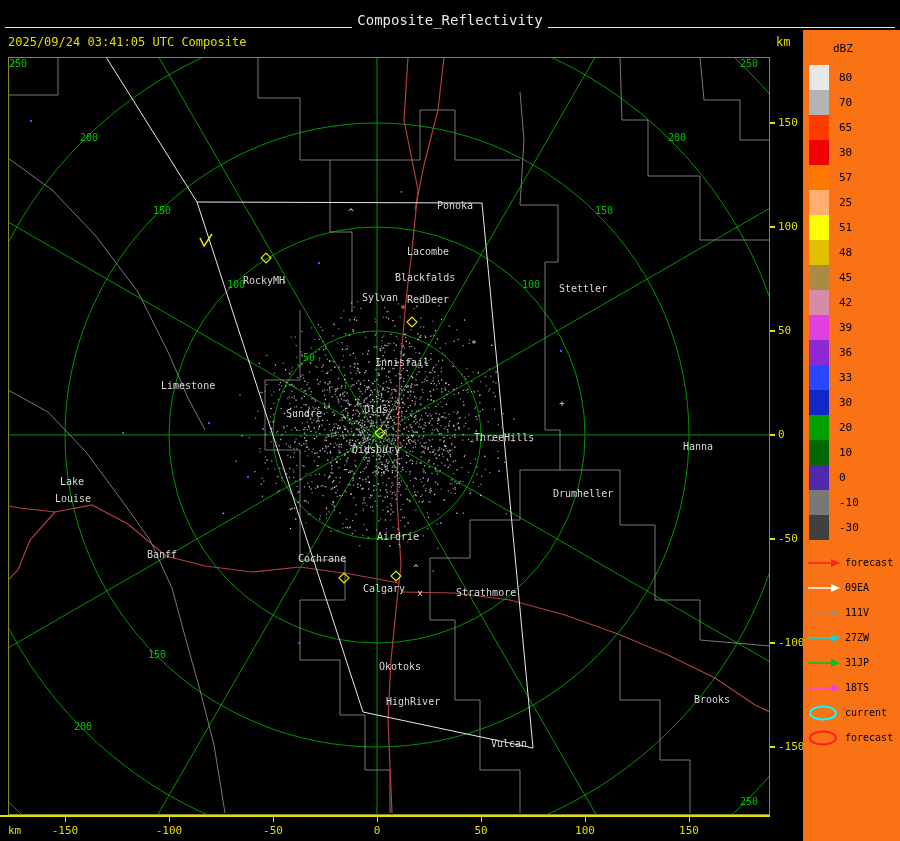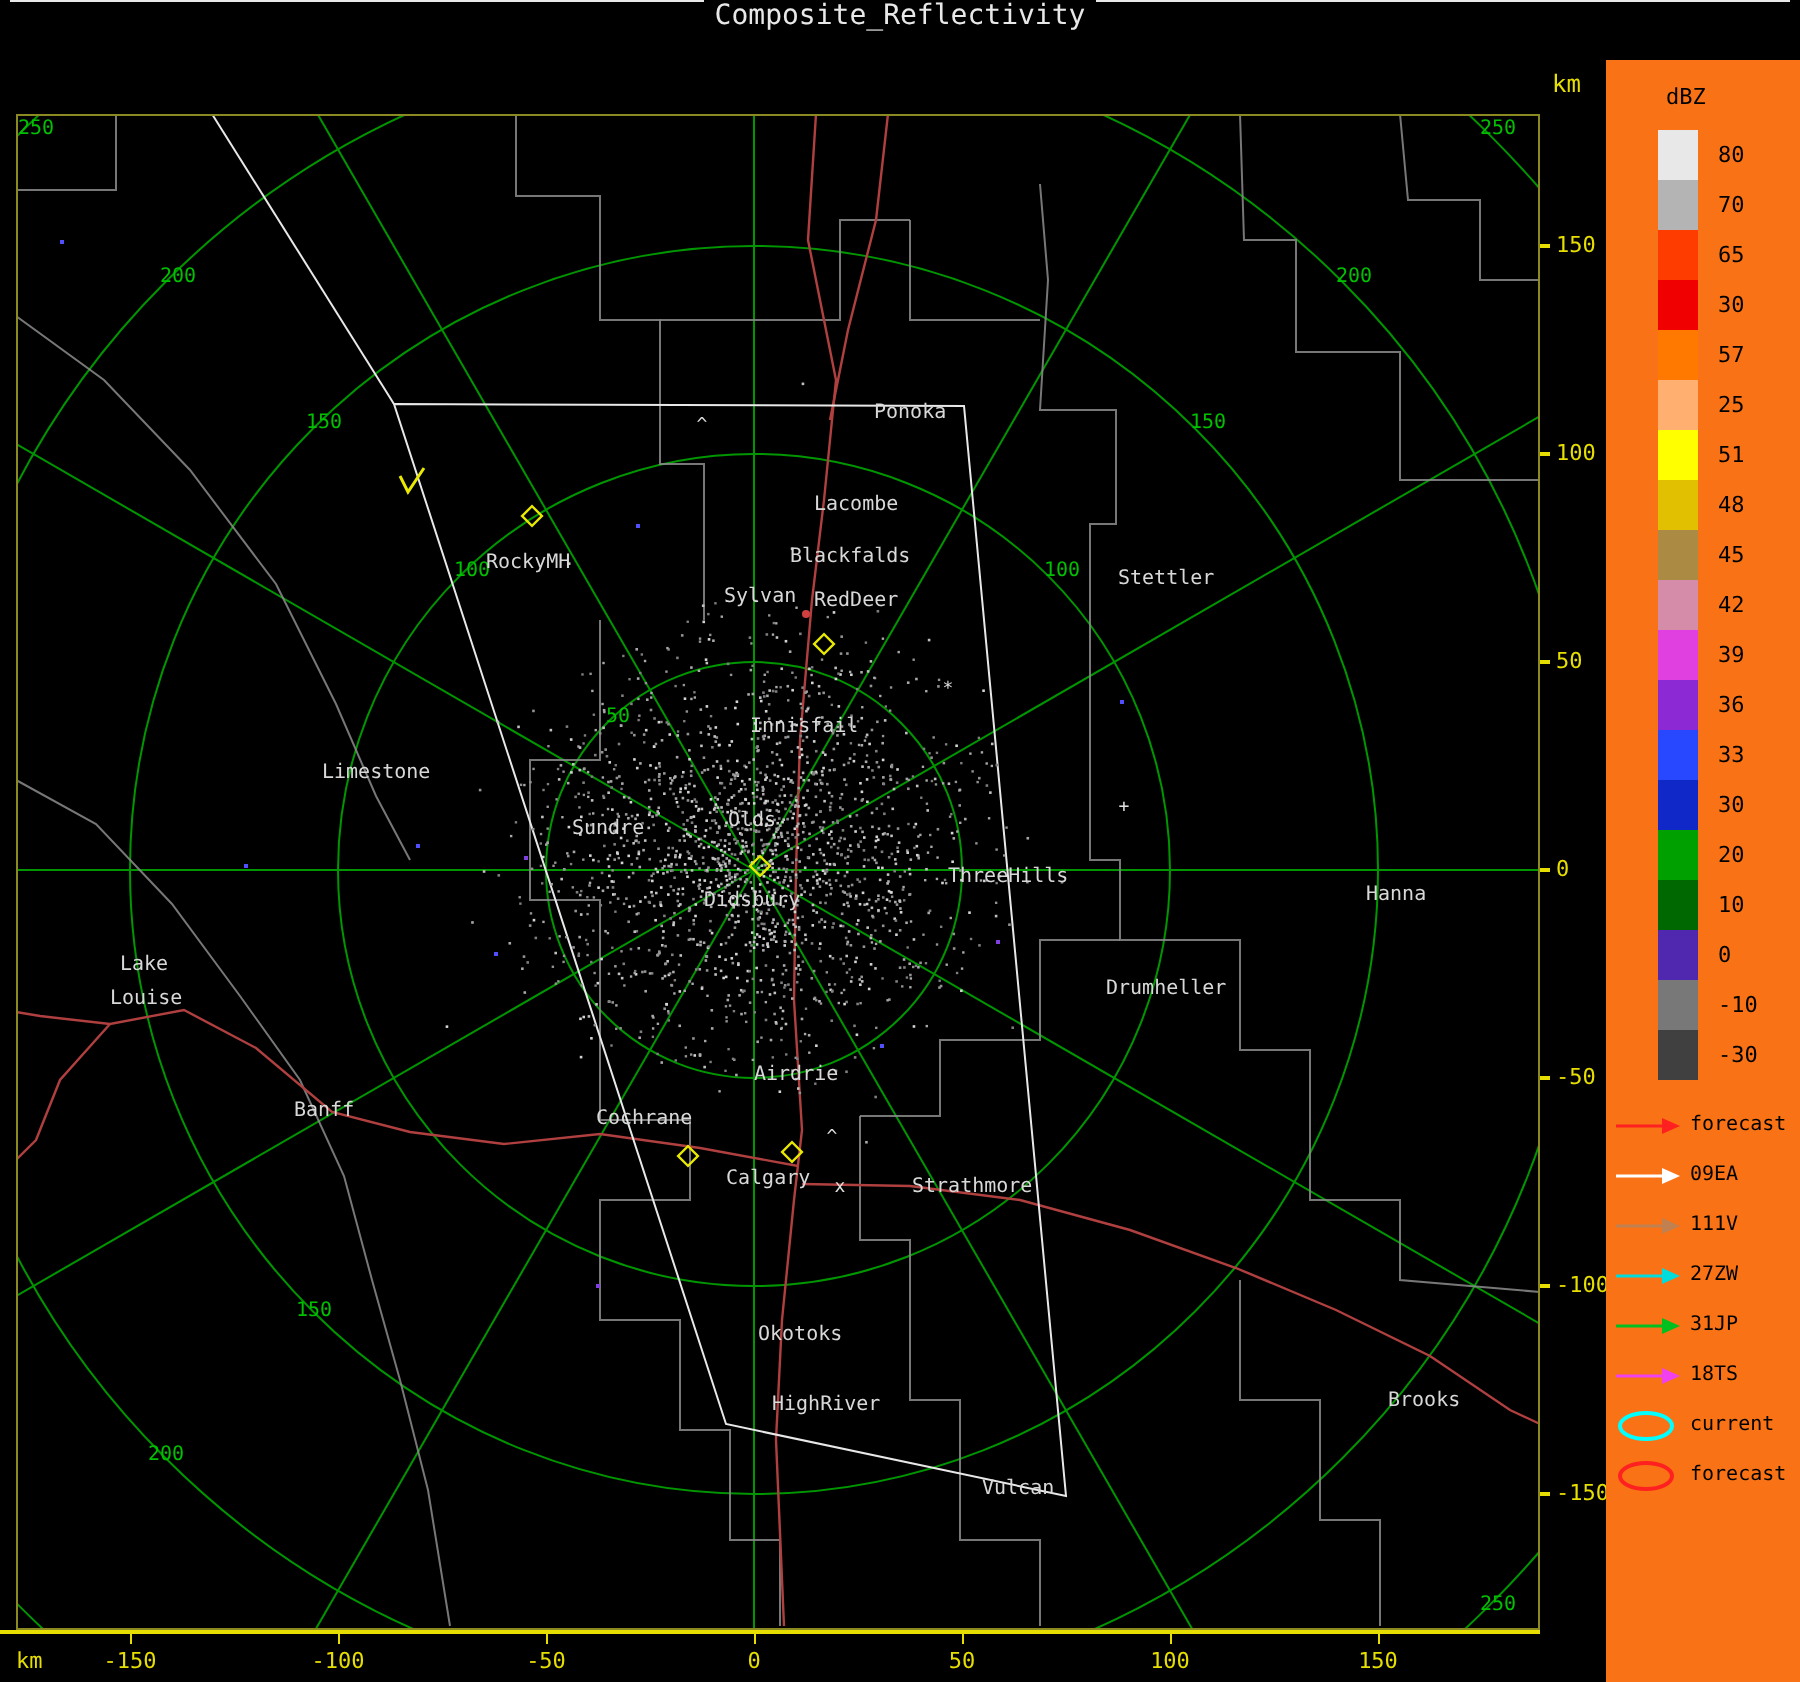--- a/index.html
+++ b/index.html
@@ -1,52 +1,53 @@
 <!DOCTYPE html>
 <html><head>
 <meta charset="utf-8">
 <style>
   html,body{margin:0;padding:0;background:#000;}
   .app{position:relative;width:900px;height:841px;background:#000;overflow:hidden;
        font-family:"DejaVu Sans Mono",monospace;}
-  .titlebar{position:absolute;left:0;top:0;width:900px;height:28px;display:flex;align-items:flex-start;}
+  .titlebar{position:absolute;left:0;top:0;width:900px;height:28px;display:flex;align-items:flex-end;}
   .titlebar .rule{flex:1;height:1px;background:#e8e8e8;margin:0 5px;}
   .titlebar .title{color:#e8e8e8;font-size:14px;white-space:pre;}
   .timestamp{position:absolute;left:8px;top:35px;color:#e6de00;font-size:12px;}
   .unit-tr{position:absolute;left:776px;top:35px;color:#e6de00;font-size:12px;}
   .plot{position:absolute;left:8px;top:57px;width:762px;height:758px;}
   #right-axis{position:absolute;left:770px;top:57px;width:34px;height:758px;color:#e6de00;font-size:11px;}
   .tick-r{position:absolute;left:0;width:5px;height:2px;background:#e6de00;}
   .lab-r{position:absolute;left:8px;height:14px;line-height:14px;}
   #bottom-axis{position:absolute;left:0;top:815px;width:770px;height:26px;
                border-top:2px solid #e6de00;color:#e6de00;font-size:11px;}
   .tick-b{position:absolute;width:1px;height:5px;background:#e6de00;top:0;}
   .lab-b{position:absolute;top:7px;width:44px;text-align:center;}
   .kmb{position:absolute;left:8px;top:7px;}
   .sidebar{position:absolute;left:803px;top:30px;width:97px;height:811px;background:#f97316;color:#000;}
   .dbz{margin:12px 0 10px 30px;font-size:11px;}
-  .cbrow{display:flex;align-items:center;height:25px;padding-left:6px;margin-left:20px;}
+  .cbrow{display:flex;align-items:center;height:25px;padding-left:6px;}
   .swatch{width:20px;height:25px;flex:0 0 20px;}
   .cblab{margin-left:10px;font-size:11px;}
   #legend{margin-top:10px;}
   .legrow{display:flex;align-items:center;height:25px;padding-left:4px;}
   .legicon{width:34px;height:18px;flex:0 0 34px;}
   .leglab{margin-left:4px;font-size:10px;}
 </style>
 </head>
 <body>
 
 <div class="app">
 
   <div class="titlebar">
     <div class="rule"></div>
     <div class="title">Composite_Reflectivity</div>
     <div class="rule"></div>
   </div>
 
+  <div class="timestamp">2025/09/24 03:41:05 UTC Composite</div>
   <div class="unit-tr">km</div>
 
   <div class="plot" id="plot"><svg viewBox="8 57 762 758" width="762" height="758">
         <defs>
           <clipPath id="cp">
             <rect x="8" y="57" width="762" height="758"></rect>
           </clipPath>
         </defs>
         <rect x="8" y="57" width="762" height="758" fill="#000"></rect>
         <g clip-path="url(#cp)">

